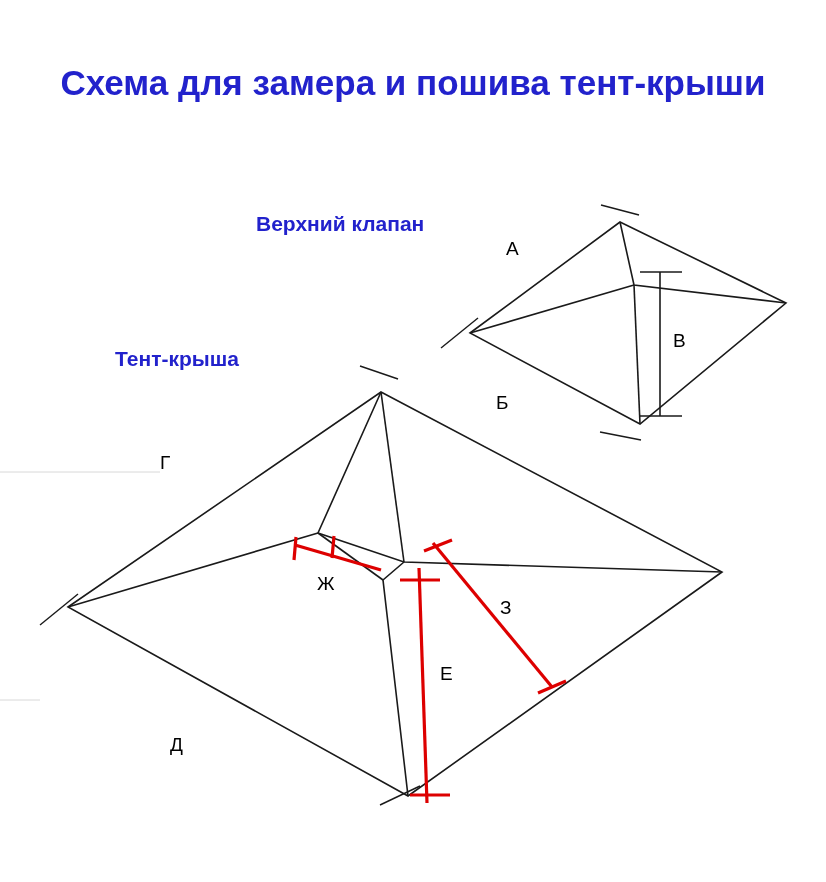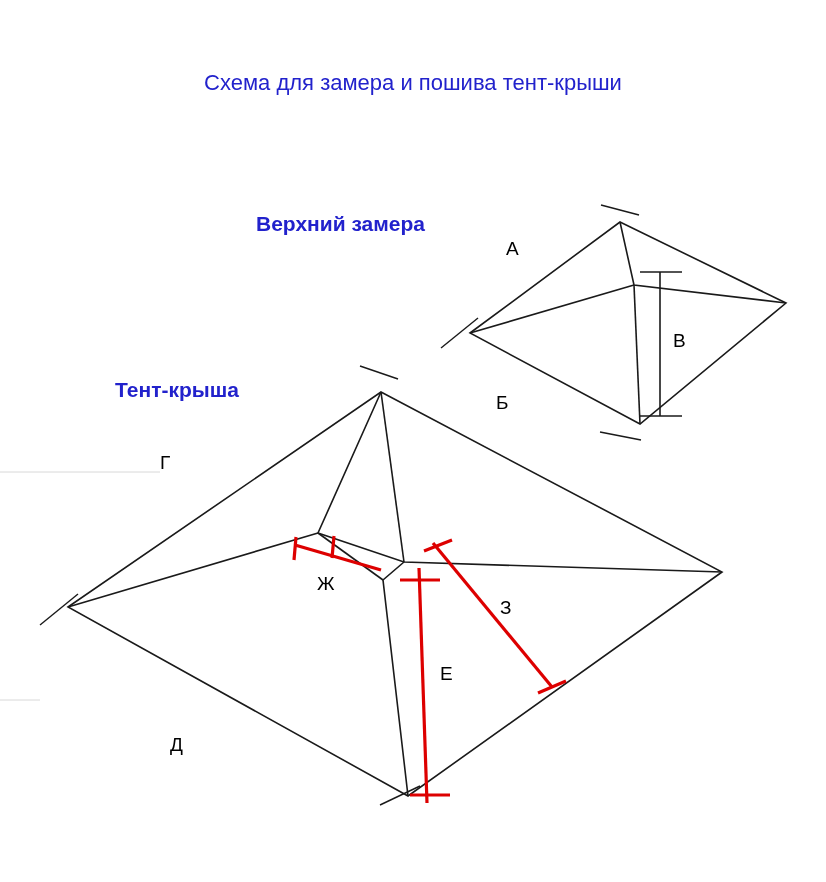--- a/index.html
+++ b/index.html
@@ -19,43 +19,43 @@
     width: 826px;
     height: 882px;
   }
   .title {
     position: absolute;
     left: 0;
     top: 62px;
     width: 826px;
     text-align: center;
     color: #2222cc;
-    font-weight: normal;
-    font-size: 22px;
+    font-weight: bold;
+    font-size: 35px;
     line-height: 42px;
     letter-spacing: 0px;
   }
   .title .line2 {
     display: block;
   }
   .label-blue {
     position: absolute;
     color: #2222cc;
     font-weight: bold;
     font-size: 21px;
     white-space: nowrap;
   }
   .label-black {
     position: absolute;
     color: #000000;
     font-size: 19px;
     white-space: nowrap;
   }
   .label-upper-valve { left: 256px; top: 212px; }
-  .label-tent-roof   { left: 115px; top: 378px; }
+  .label-tent-roof   { left: 115px; top: 347px; }
 
   .lbl-A { left: 506px; top: 238px; }
   .lbl-B { left: 496px; top: 392px; }
   .lbl-V { left: 673px; top: 330px; }
   .lbl-G { left: 160px; top: 452px; }
   .lbl-D { left: 170px; top: 734px; }
   .lbl-E { left: 440px; top: 663px; }
   .lbl-ZH { left: 317px; top: 573px; }
   .lbl-Z { left: 500px; top: 597px; }
 
@@ -123,21 +123,21 @@
       <line class="ln-red" x1="419" y1="568" x2="427" y2="803"></line>
       <line class="ln-red" x1="400" y1="580" x2="440" y2="580"></line>
       <line class="ln-red" x1="410" y1="795" x2="450" y2="795"></line>
 
       <line class="ln-red" x1="433" y1="543" x2="552" y2="687"></line>
       <line class="ln-red" x1="424" y1="551" x2="452" y2="540"></line>
       <line class="ln-red" x1="538" y1="693" x2="566" y2="681"></line>
     </g>
   </svg>
 
-  <div class="label-blue label-upper-valve">Верхний замера</div>
+  <div class="label-blue label-upper-valve">Верхний клапан</div>
   <div class="label-blue label-tent-roof">Тент-крыша</div>
 
   <div class="label-black lbl-A">А</div>
   <div class="label-black lbl-B">Б</div>
   <div class="label-black lbl-V">В</div>
   <div class="label-black lbl-G">Г</div>
   <div class="label-black lbl-D">Д</div>
   <div class="label-black lbl-E">Е</div>
   <div class="label-black lbl-ZH">Ж</div>
   <div class="label-black lbl-Z">З</div>

